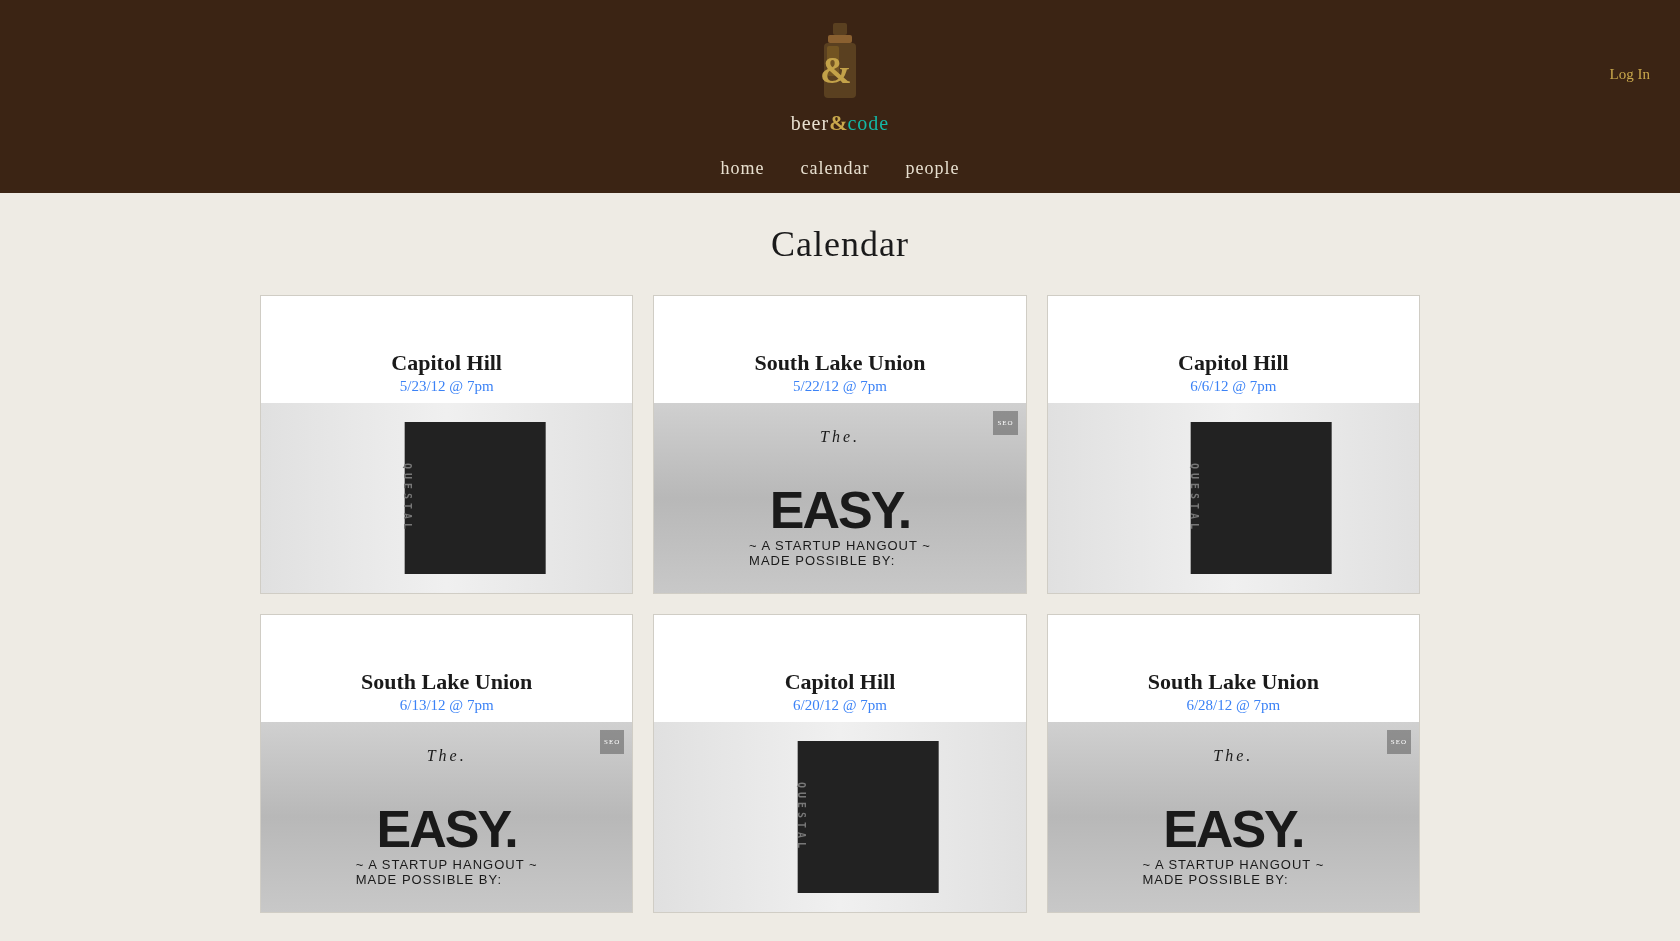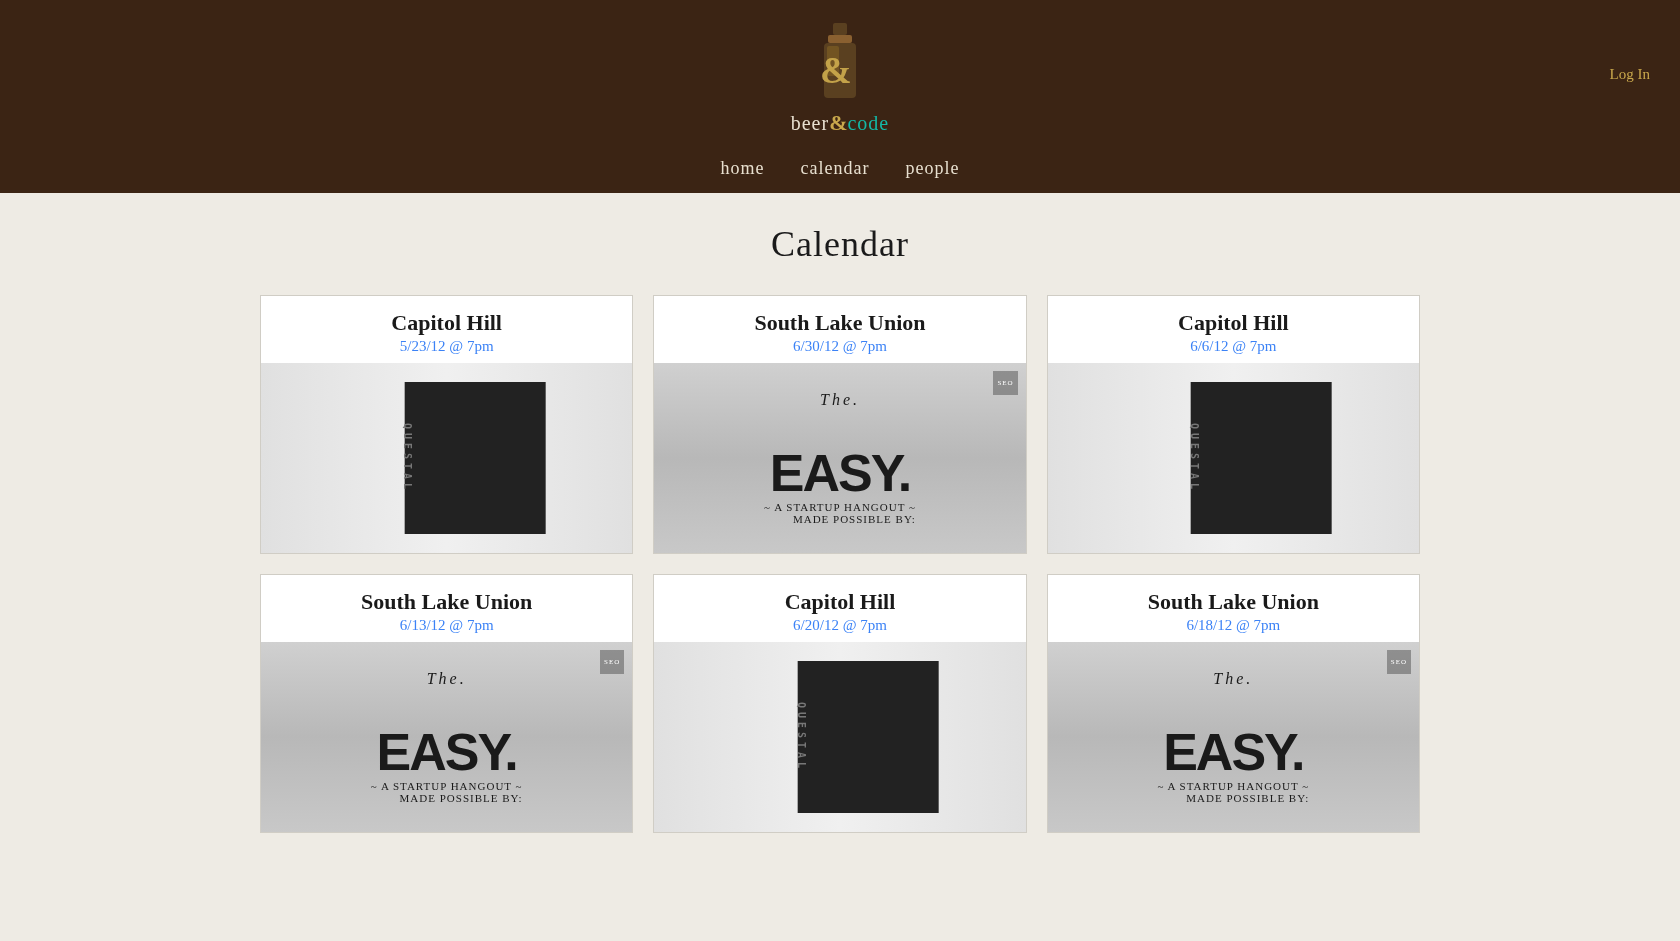--- a/index.html
+++ b/index.html
@@ -99,20 +99,21 @@
       text-align: center;
     }
 
     .event-venue {
       font-family: Georgia, serif;
       font-size: 22px;
       font-weight: bold;
       color: #1a1a1a;
       display: block;
       margin-bottom: 2px;
+      margin-top: 40px;
     }
 
     .event-date {
       font-family: Georgia, serif;
       font-size: 15px;
       color: #3b82f6;
       display: block;
     }
 
     .event-image {
@@ -184,24 +185,24 @@
       font-family: Impact, Arial Black, sans-serif;
       font-size: 52px;
       font-weight: 900;
       color: #1a1a1a;
       letter-spacing: -2px;
       line-height: 1;
       margin-top: 38px;
     }
 
     .venue-easy-text-sub {
-      font-family: Liberation Serif, serif;
-      font-size: 11px;
-      color: #1a1a1a;
-      text-align: right;
+      font-family: Liberation Sans, sans-serif;
+      font-size: 13px;
+      color: #1a1a1a;
+      text-align: left;
       letter-spacing: 1px;
       margin-top: 2px;
     }
 
     .venue-easy-logo {
       position: absolute;
       top: 8px;
       right: 8px;
       background: rgba(80,80,80,0.5);
       color: white;
@@ -255,21 +256,21 @@
         <span class="event-venue">Capitol Hill</span>
         <span class="event-date">5/23/12 @ 7pm</span>
       </div>
       <div class="event-image">
         <div class="venue-questional"></div>
       </div>
     </div>
       <div class="event-card">
       <div class="event-card-header">
         <span class="event-venue">South Lake Union</span>
-        <span class="event-date">6/30/12 @ 7pm</span>
+        <span class="event-date">5/22/12 @ 7pm</span>
       </div>
       <div class="event-image">
         <div class="venue-easy">
            <span class="venue-easy-text-the">The.</span>
            <span class="venue-easy-text-main">EASY.</span>
            <span class="venue-easy-text-sub">~ A STARTUP HANGOUT ~<br>MADE POSSIBLE BY:</span>
            <div class="venue-easy-logo">SEO</div>
          </div>
       </div>
     </div>
@@ -301,21 +302,21 @@
         <span class="event-venue">Capitol Hill</span>
         <span class="event-date">6/20/12 @ 7pm</span>
       </div>
       <div class="event-image">
         <div class="venue-questional"></div>
       </div>
     </div>
       <div class="event-card">
       <div class="event-card-header">
         <span class="event-venue">South Lake Union</span>
-        <span class="event-date">6/18/12 @ 7pm</span>
+        <span class="event-date">6/28/12 @ 7pm</span>
       </div>
       <div class="event-image">
         <div class="venue-easy">
            <span class="venue-easy-text-the">The.</span>
            <span class="venue-easy-text-main">EASY.</span>
            <span class="venue-easy-text-sub">~ A STARTUP HANGOUT ~<br>MADE POSSIBLE BY:</span>
            <div class="venue-easy-logo">SEO</div>
          </div>
       </div>
     </div>

